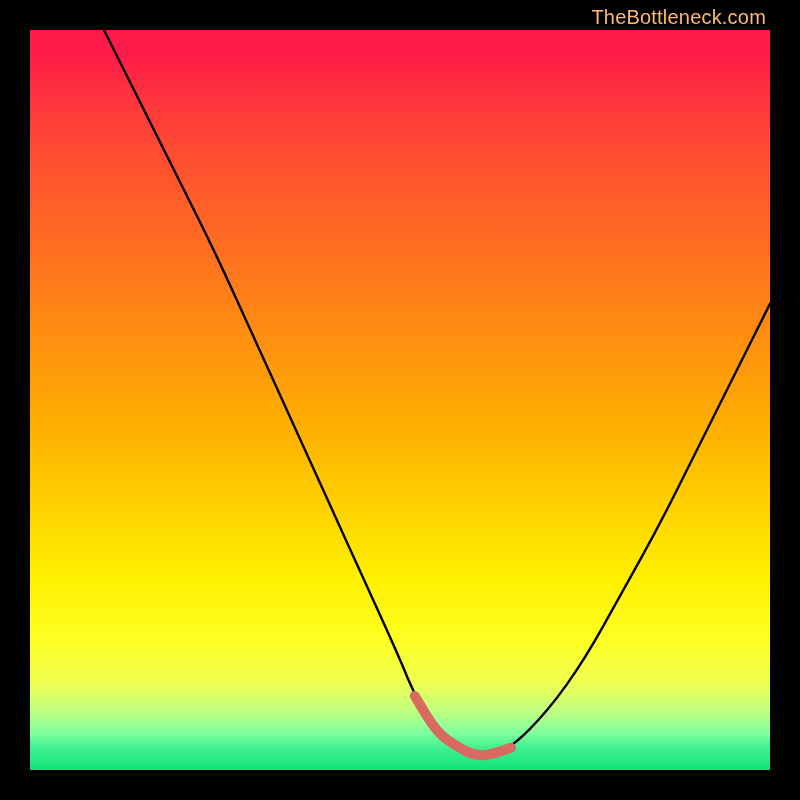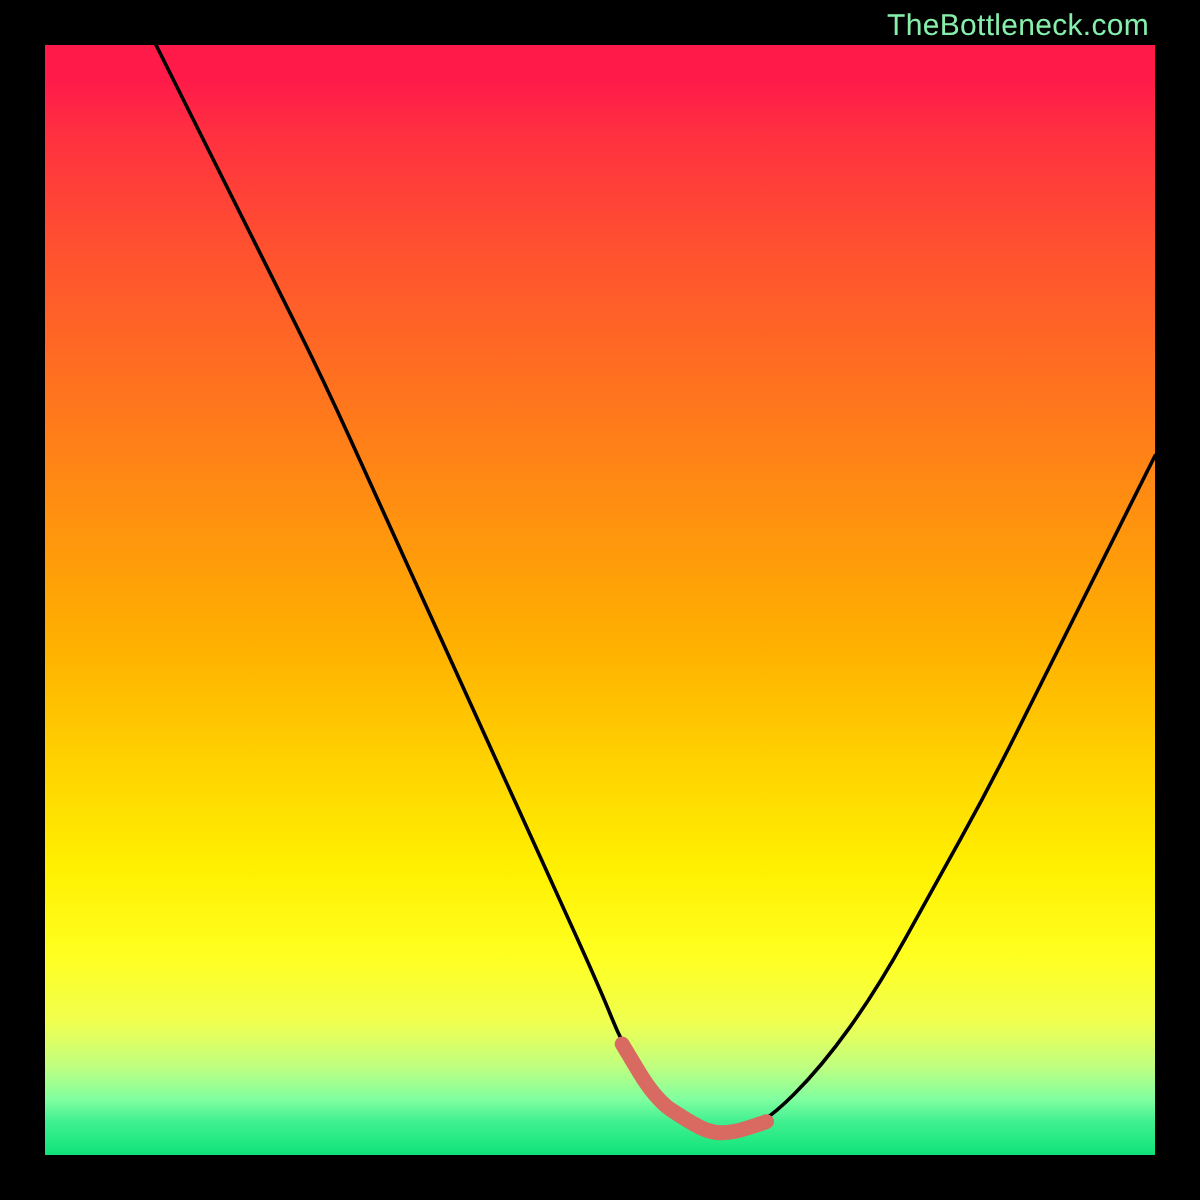--- a/index.html
+++ b/index.html
@@ -44,21 +44,21 @@
     inset: 0;
     width: 740px;
     height: 740px;
   }
   .watermark {
     position: absolute;
     top: 6px;
     right: 34px;
     font-family: Arial, Helvetica, sans-serif;
     font-size: 20px;
-    color: #86efac;
+    color: #fdba74;
     letter-spacing: 0.2px;
   }
 </style>
 </head>
 <body>
 
 <div class="chart-area">
   <div class="gradient-bg"></div>
   <svg class="curve-svg" viewBox="0 0 740 740">
     <path id="curve-path" fill="none" stroke="#000" stroke-width="2.4" stroke-linecap="round" d="M 74 0 Q 74 0 92.5 37 Q 111 74 129.5 111 Q 148 148 166.5 185 Q 185 222 203.5 262.70000000000005 Q 222 303.40000000000003 240.5 344.1 Q 259 384.8 277.5 425.5 Q 296 466.2 314.5 506.9 Q 333 547.6 351.5 588.3 Q 370 629 377.4 647.5 Q 384.8 666 395.90000000000003 684.5 Q 407.00000000000006 703 418.1 710.4 Q 429.2 717.8 436.6 721.5 Q 444 725.2 451.4 725.2 Q 458.8 725.2 469.9 721.5 Q 481 717.8 499.5 699.3 Q 518 680.8 536.5 654.9 Q 555 629 573.5 595.7 Q 592 562.4 610.5 529.0999999999999 Q 629 495.79999999999995 647.5 458.79999999999995 Q 666 421.8 684.5 384.79999999999995 Q 703 347.79999999999995 721.5 310.79999999999995 L 740 273.8"></path>

